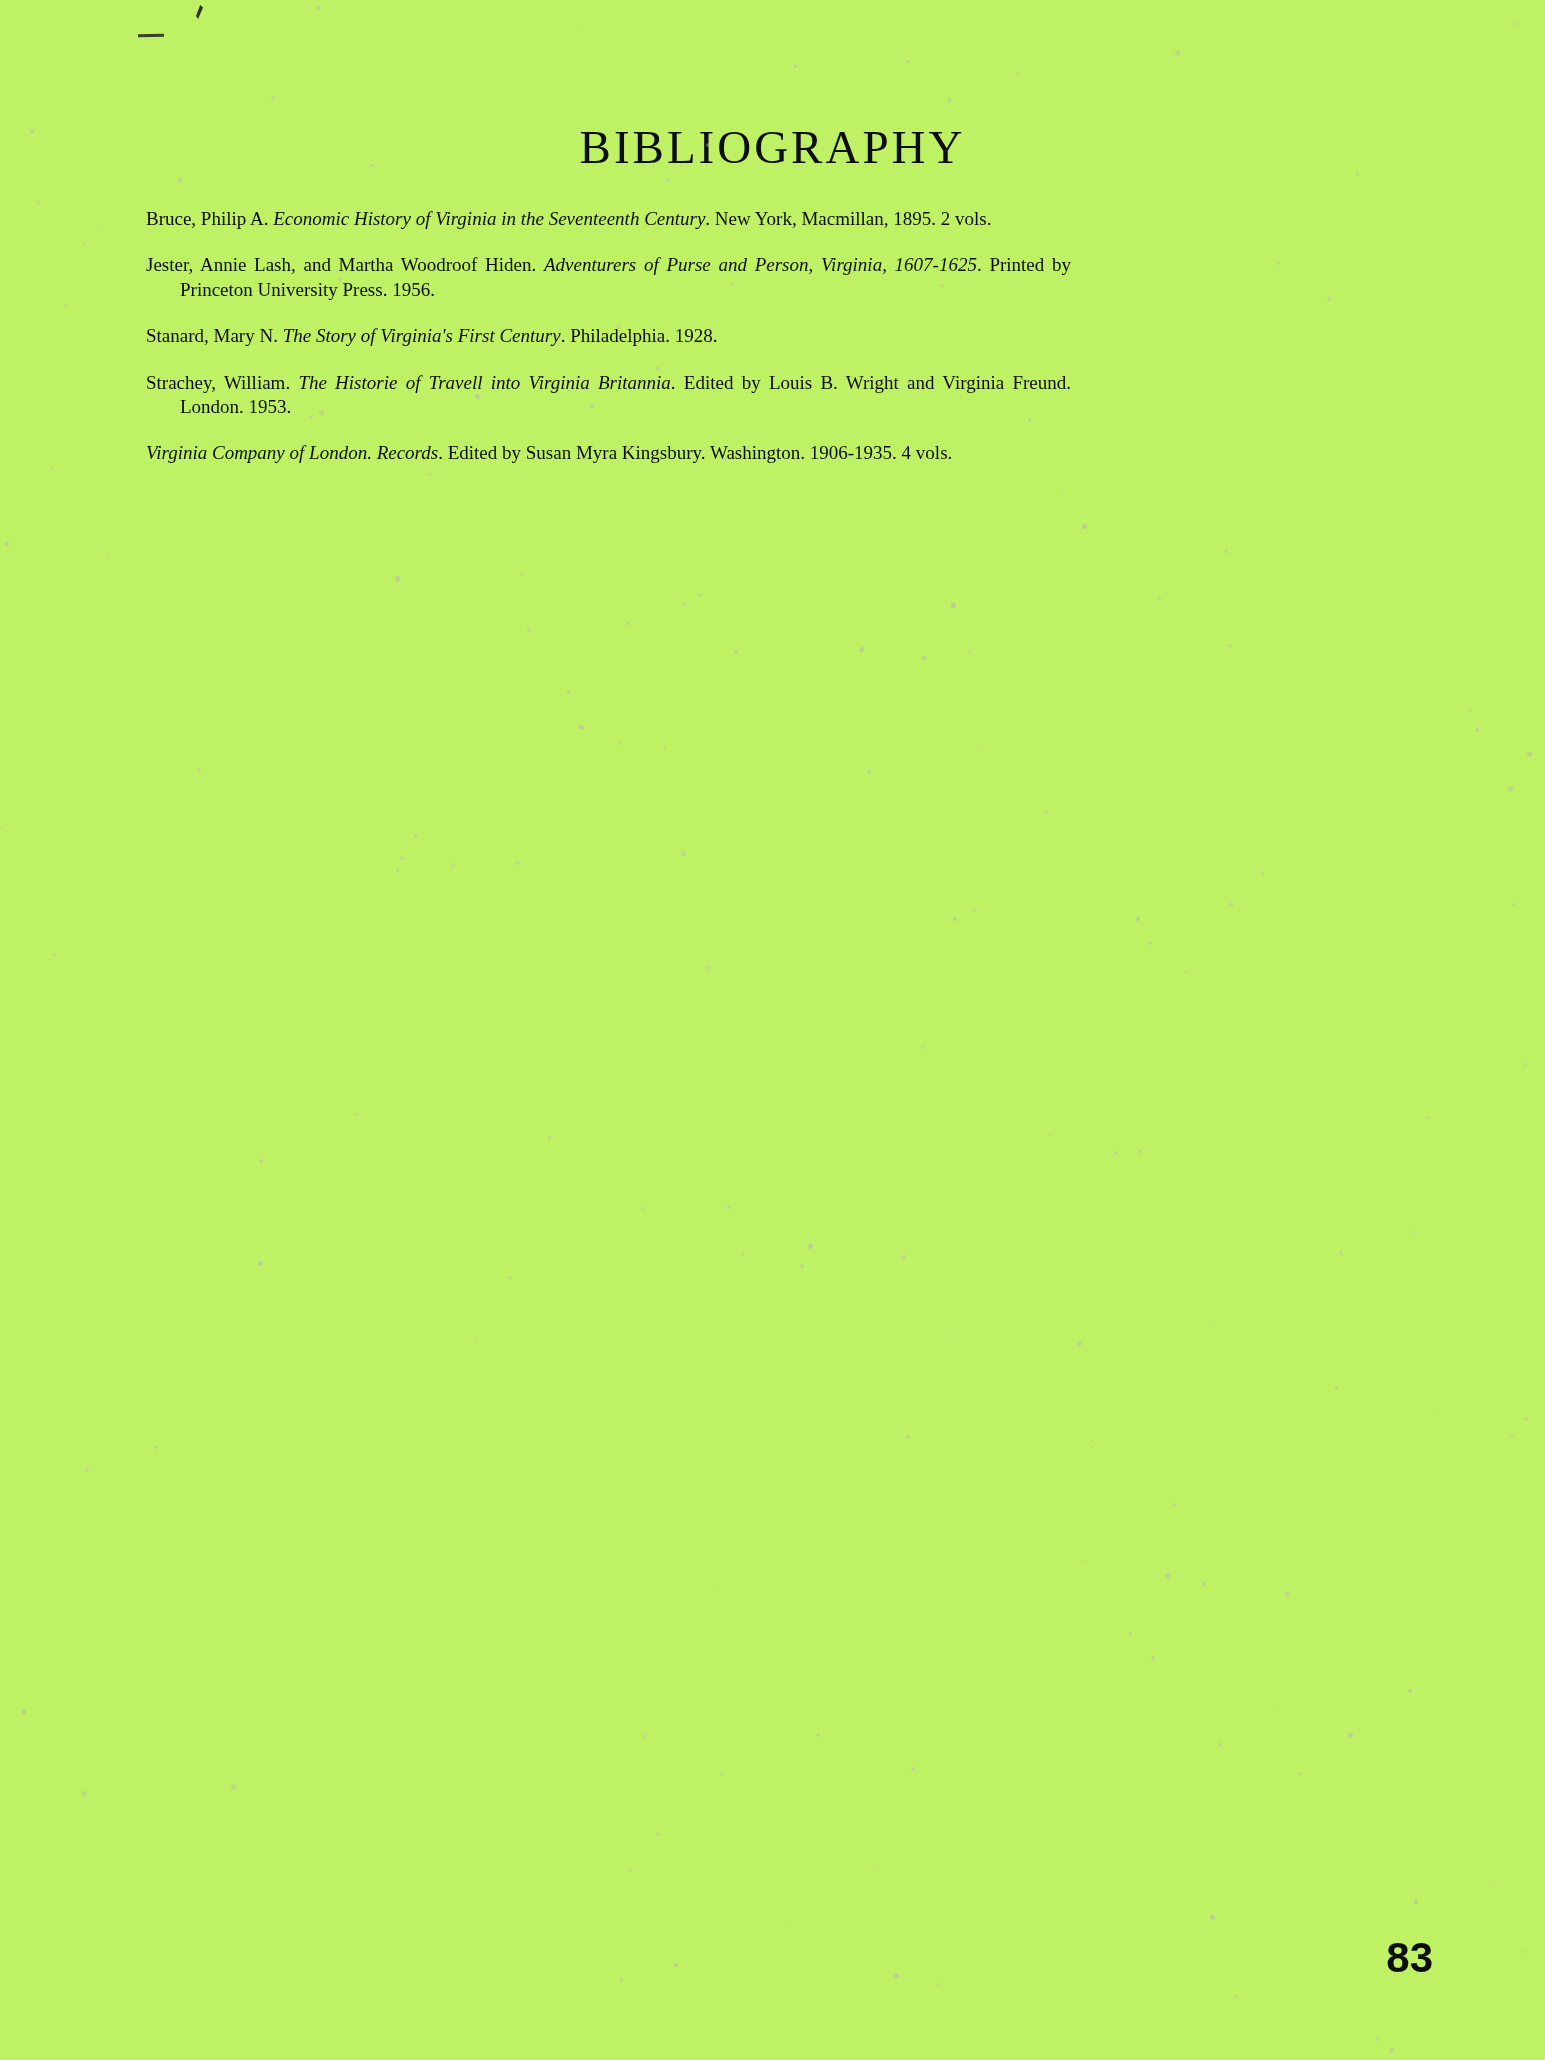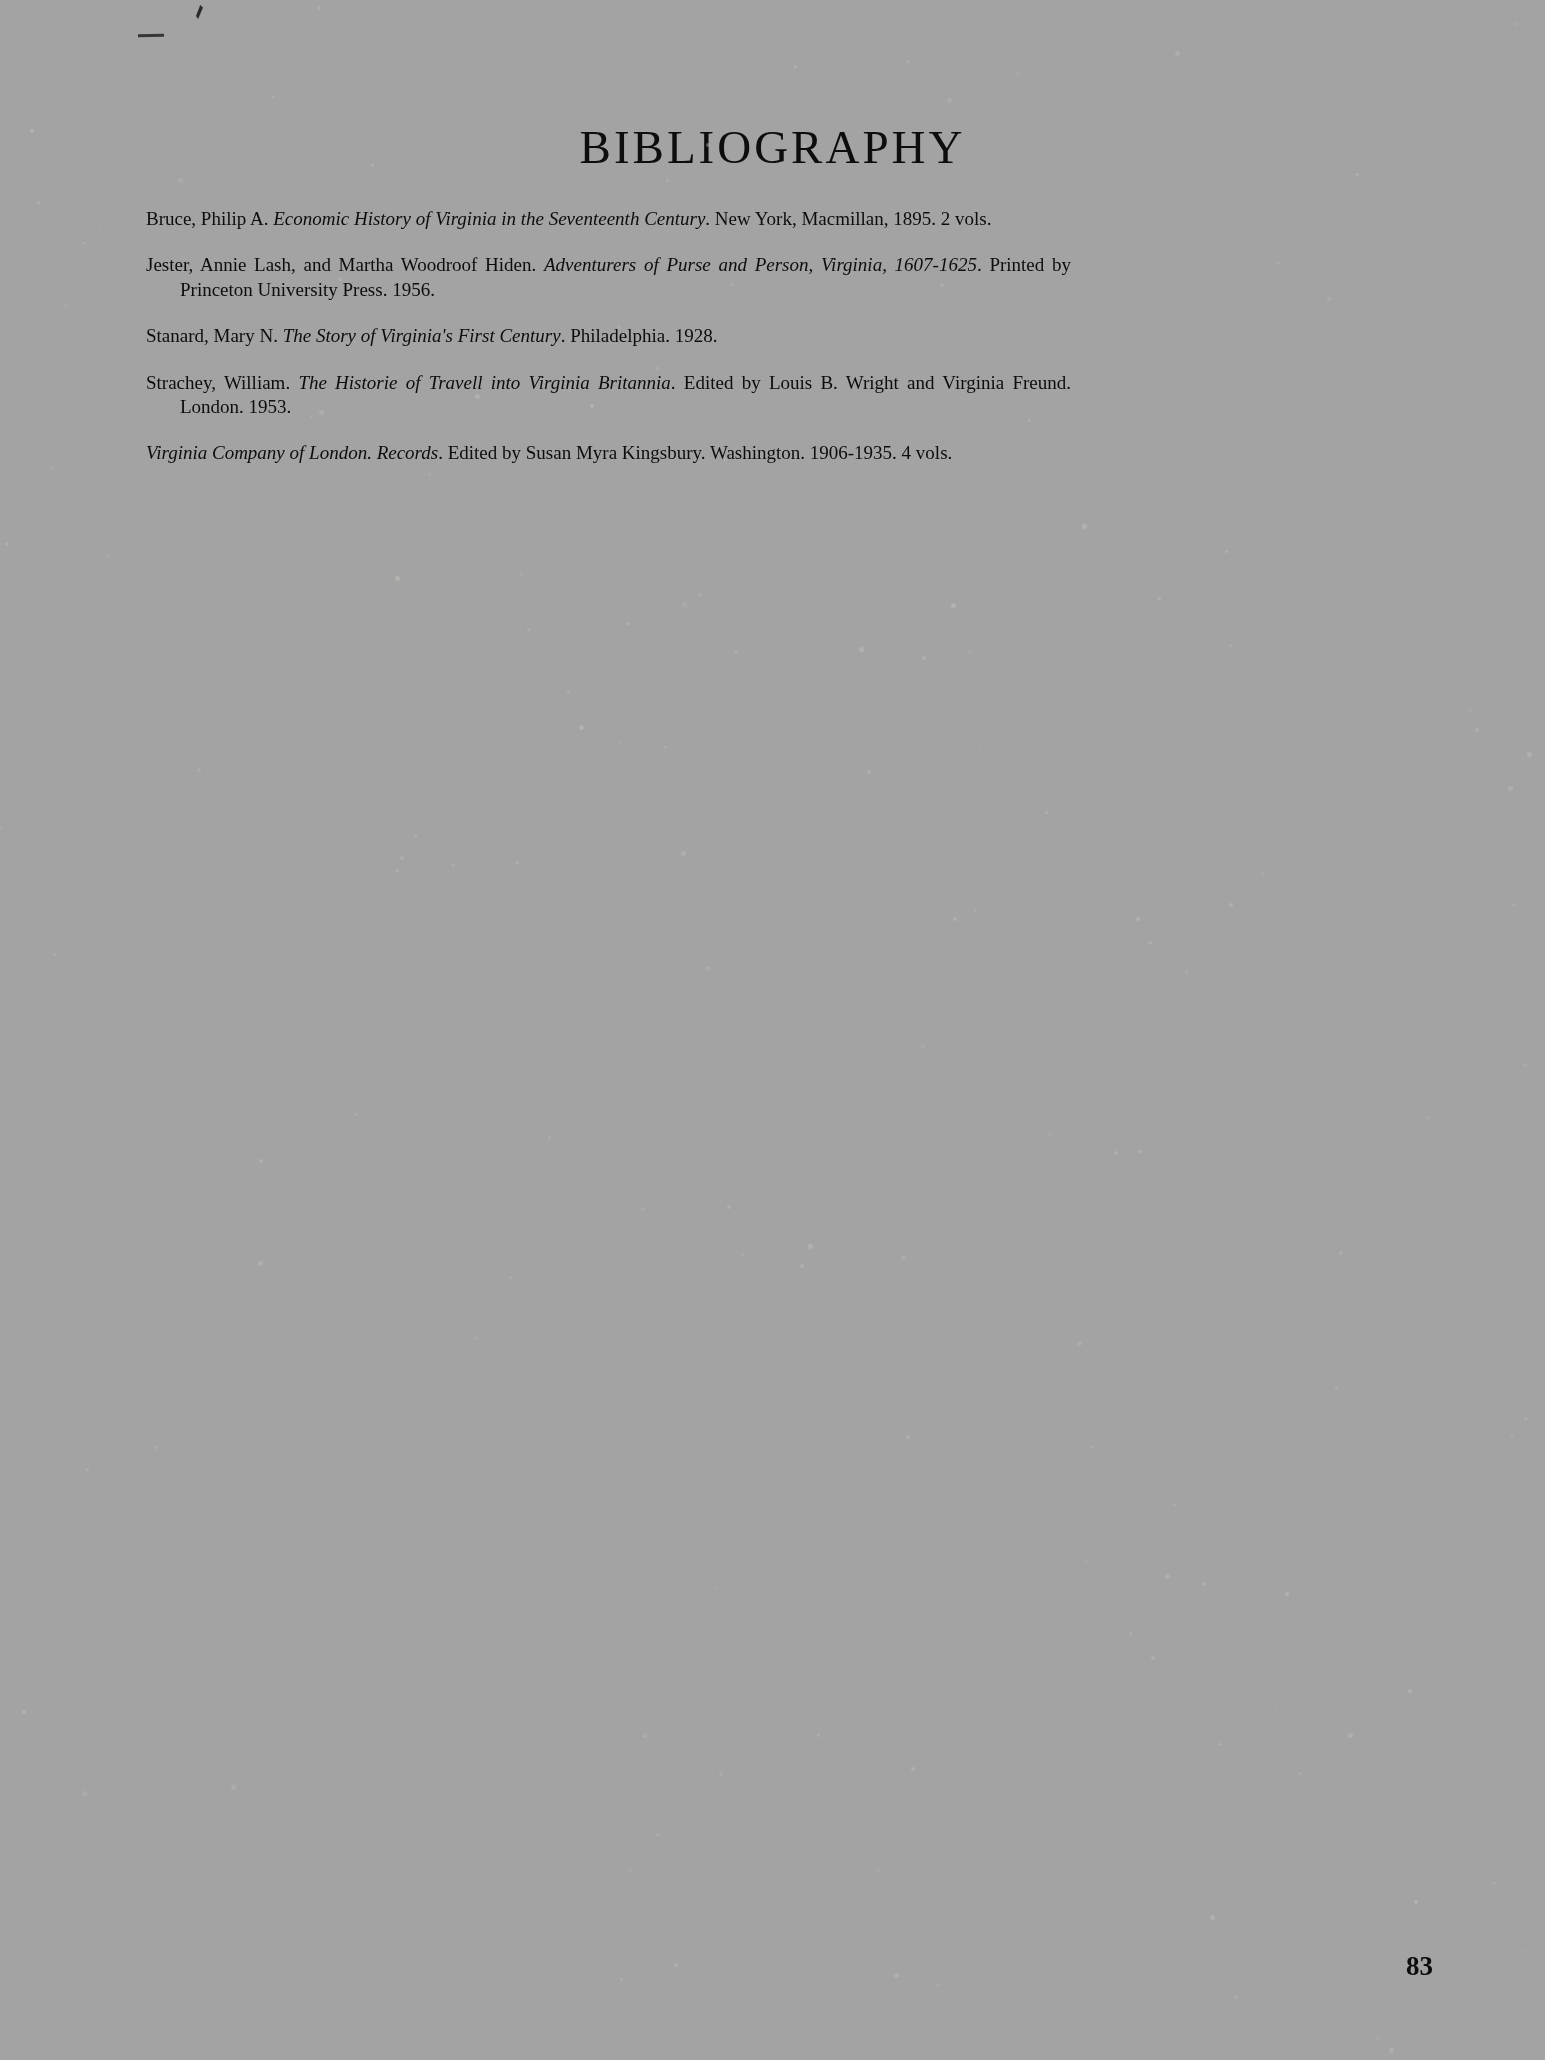--- a/index.html
+++ b/index.html
@@ -11,21 +11,21 @@
     width: 1545px;
     height: 2060px;
     position: relative;
     font-family: "Liberation Serif", serif;
     color: #0d0d0d;
     overflow: hidden;
   }
   .page {
     position: absolute;
     inset: 0;
-    background: #a3a3a3;
+    background: #bef264;
   }
   
   .speck {
     position: absolute;
     background: #b9b9b4;
     border-radius: 50%;
     opacity: .55;
   }
   .mark-dash {
     position: absolute;
@@ -72,23 +72,23 @@
     text-indent: -34px;
     padding-left: 34px;
     margin-bottom: 22px;
   }
   .entry.last { margin-bottom: 0; }
   .entry i { font-style: italic; }
   .pageno {
     position: absolute;
     right: 112px;
     bottom: 78px;
-    font-size: 27px;
+    font-size: 42px;
     font-weight: bold;
-    font-family: Liberation Serif, serif;
+    font-family: Liberation Sans, sans-serif;
   }
 </style>
 </head>
 <body>
 
 <div class="page">
 
   <span class="mark-dash"></span>
   <span class="mark-tick"></span>
 

